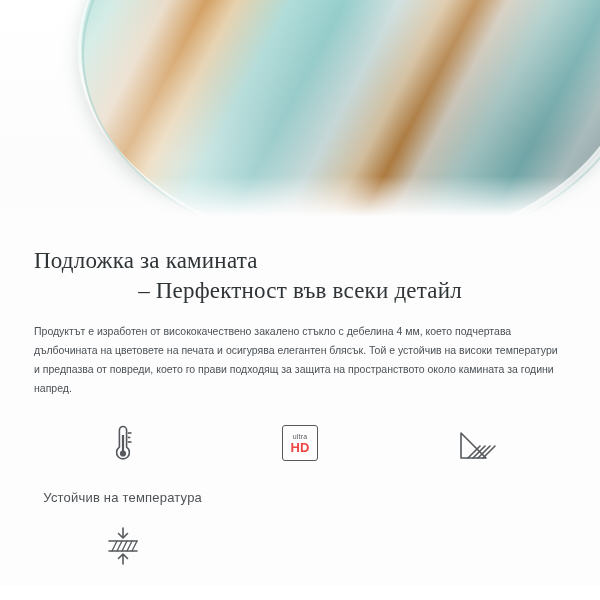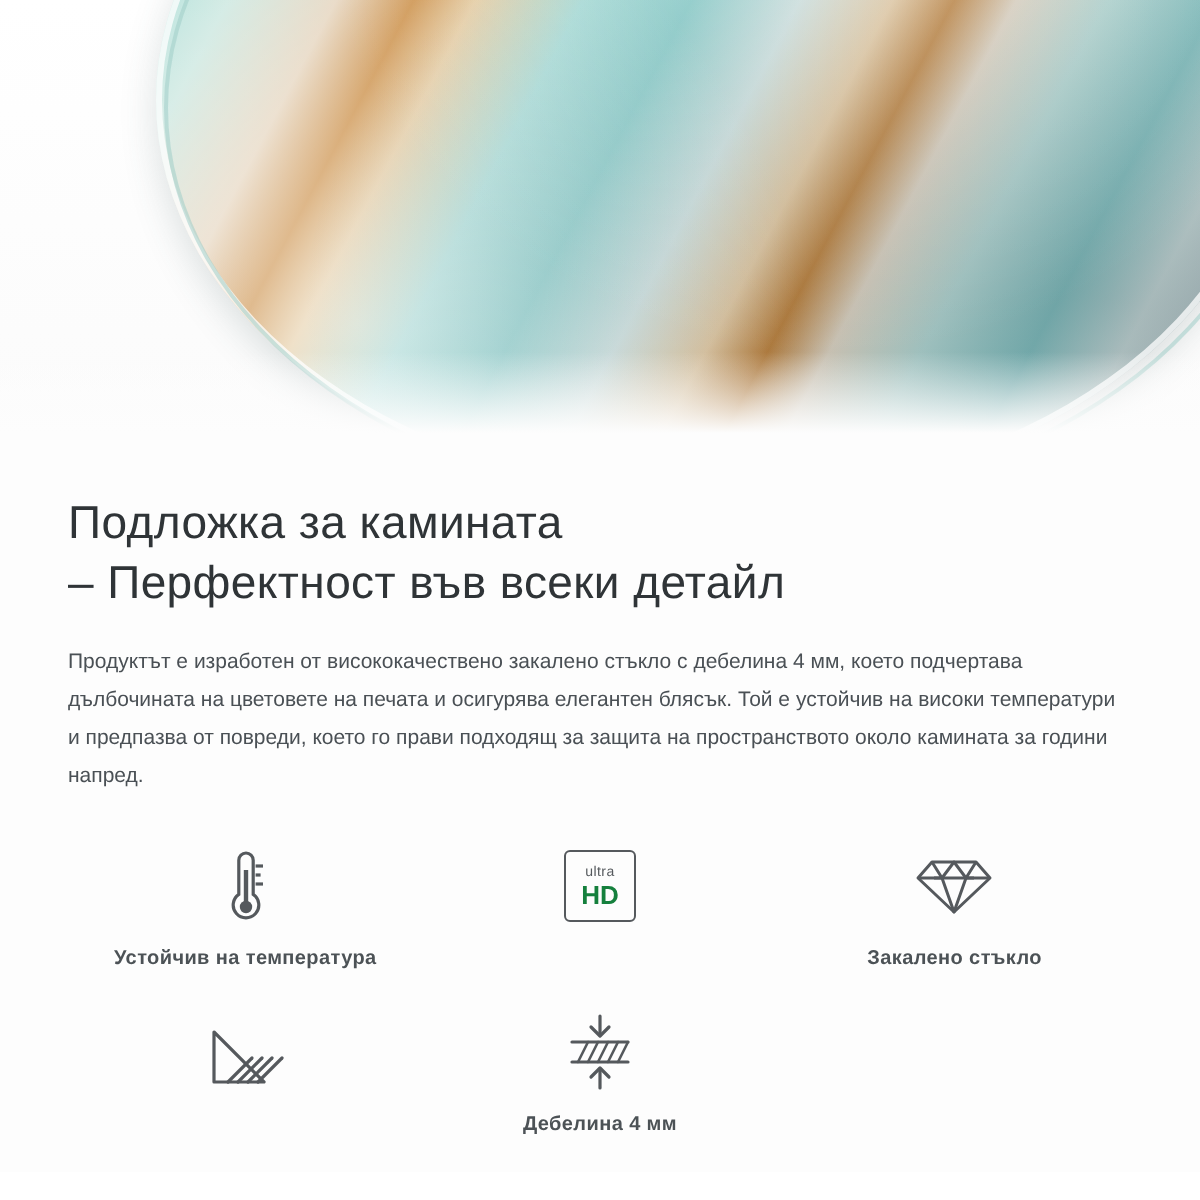--- a/index.html
+++ b/index.html
@@ -102,30 +102,31 @@
     height: 46px;
     background: linear-gradient(180deg, rgba(253,253,253,0) 0%, #fdfdfd 88%);
   }
 
   
   .content {
     position: relative;
     padding: 12px 34px 0 34px;
   }
   h1.title {
-    font-family: Liberation Sans, sans-serif;
+    font-family: Liberation Serif, serif;
     font-weight: 400;
     font-size: 23px;
     line-height: 30px;
     color: #2f3437;
     margin: 12px 0 0 0;
     letter-spacing: 0.2px;
   }
   h1.title .line2 {
     display: block;
+    text-align: center;
   }
   p.body {
     font-size: 10.5px;
     line-height: 19px;
     color: #4a5055;
     margin: 16px 0 5px 0;
     max-width: 540px;
   }
 
   
@@ -140,41 +141,40 @@
   .feature {
     padding: 0 6px;
   }
   .feature-icon {
     height: 46px;
     display: flex;
     align-items: center;
     justify-content: center;
   }
   .feature-label {
-    margin-top: 8px;
-    font-size: 10px;
+    margin-top: 24px;
+    font-size: 13px;
     color: #4c5256;
     letter-spacing: 0.2px;
-    font-weight: bold;
   }
 
   
   .ultrahd {
     width: 34px;
     height: 34px;
     border: 1.6px solid #55595d;
     border-radius: 3px;
     display: flex;
     flex-direction: column;
     align-items: center;
     justify-content: center;
     line-height: 1;
   }
   .ultrahd .u1 { font-size: 7px; color: #55595d; letter-spacing: .2px; }
-  .ultrahd .u2 { font-size: 13px; font-weight: bold; color: #15803d; margin-top: 1px;}
+  .ultrahd .u2 { font-size: 13px; font-weight: bold; color: #ef4444; margin-top: 1px;}
 
   
   .bottom-rule {
     position: absolute;
     left: 0; right: 0; bottom: 0;
     height: 14px;
     background: #ffffff;
   }
   svg { display: block; }
 </style>
@@ -219,33 +219,20 @@
       <div class="feature">
         <div class="feature-icon">
           <div class="ultrahd">
             <span class="u1">ultra</span>
             <span class="u2">HD</span>
           </div>
         </div>
       </div>
 
 
-      <div class="feature">
-        <div class="feature-icon">
-          <svg width="40" height="34" viewBox="0 0 40 34" fill="none" stroke="#55595d" stroke-width="1.5" stroke-linejoin="round">
-            <path d="M9 5h22l7 8-18 17L2 13l7-8z"></path>
-            <path d="M2 13h36"></path>
-            <path d="M9 5l5 8-4 0"></path>
-            <path d="M31 5l-5 8 4 0"></path>
-            <path d="M14 13l6 17 6-17"></path>
-            <path d="M14 13l6-8 6 8"></path>
-          </svg>
-        </div>
-        <div class="feature-label">Закалено стъкло</div>
-      </div>
 
       <div class="feature">
         <div class="feature-icon">
           <svg width="38" height="36" viewBox="0 0 38 36" fill="none" stroke="#55595d" stroke-width="1.6" stroke-linecap="round" stroke-linejoin="round">
             <path d="M3 33V8L28 33H3z"></path>
             <path d="M10 33 22 21"></path>
             <path d="M15 33 27 21"></path>
             <path d="M20 33 32 21"></path>
             <path d="M25 33 37 21"></path>
           </svg>

